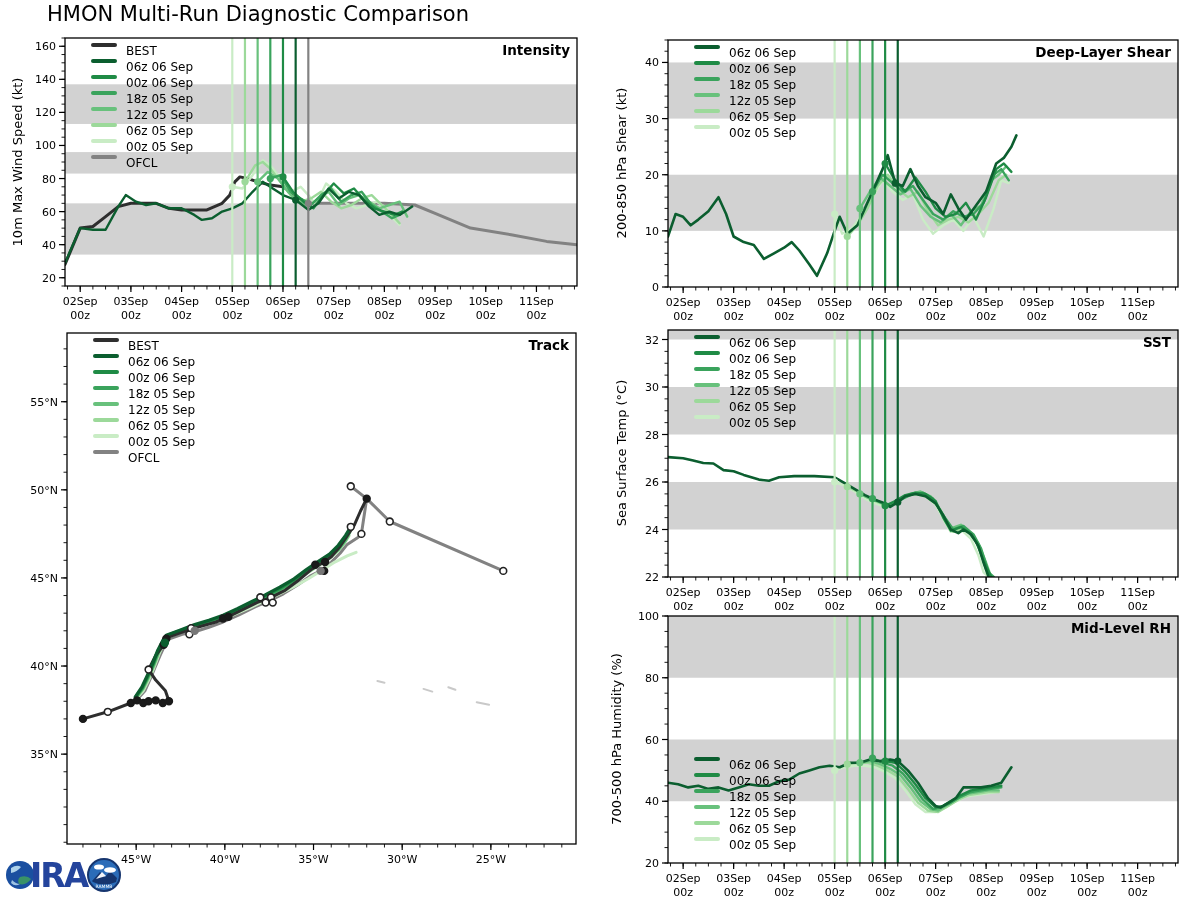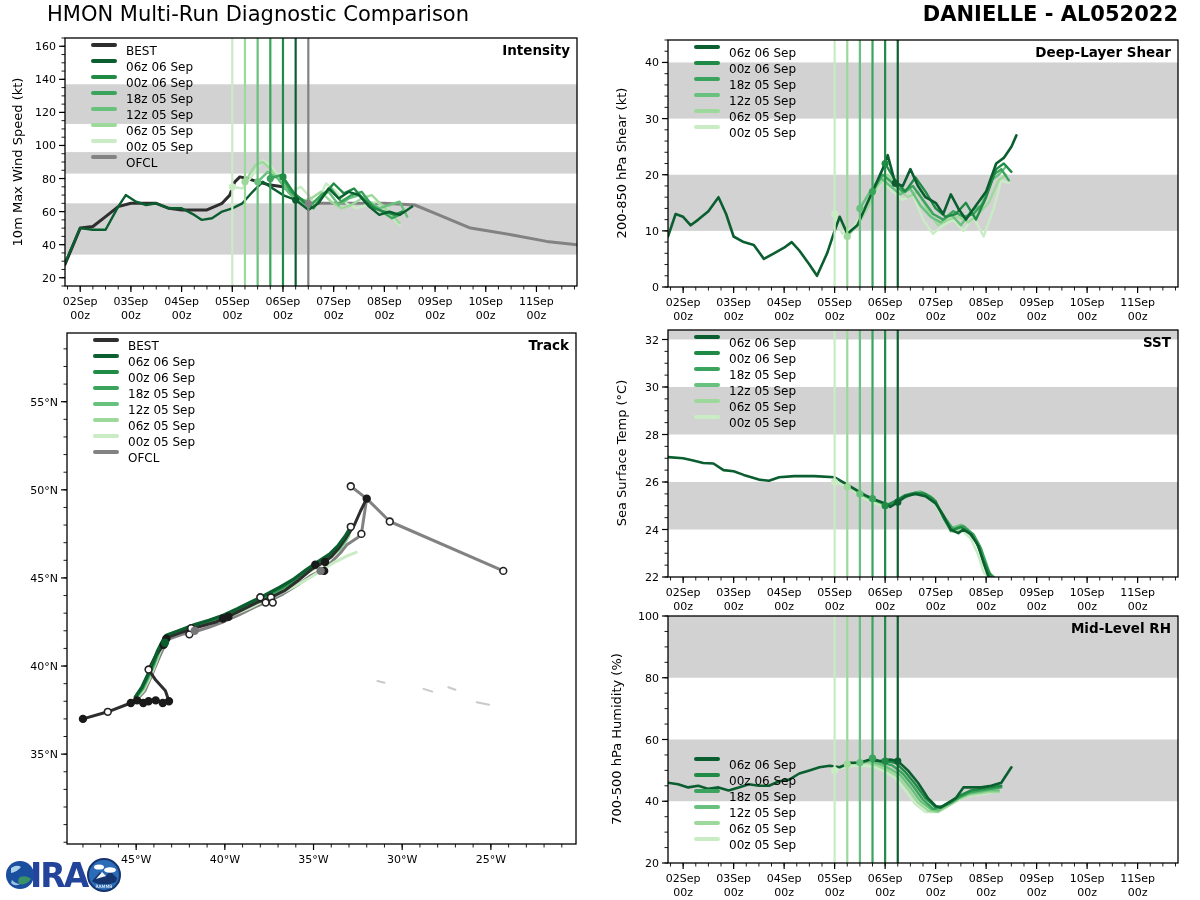--- a/index.html
+++ b/index.html
@@ -13,21 +13,20 @@
   .lg-item{display:flex;align-items:flex-start;height:16px;}
   .lg-sw{display:inline-block;width:26px;height:4px;border-radius:2px;margin-right:9px;flex:0 0 auto;}
   .lg-tx{font-size:12px;line-height:16px;white-space:nowrap;}
   .logo{position:absolute;left:4px;top:846px;}
 </style>
 </head>
 <body>
 
 <div id="page">
   <div class="main-title">HMON Multi-Run Diagnostic Comparison</div>
-  <div class="storm-title">DANIELLE - AL052022</div>
 
   <svg id="charts" width="1200" height="900" style="position:absolute;left:0;top:0;">
       <defs>
         <clipPath id="clip0">
           <rect x="65" y="38" width="512" height="248"></rect>
         </clipPath>
       </defs>
       <g>
         <g clip-path="url(#clip0)">
           <rect x="65" y="203.33333333333334" width="512" height="51.25333333333333" fill="#d2d2d2"></rect>

